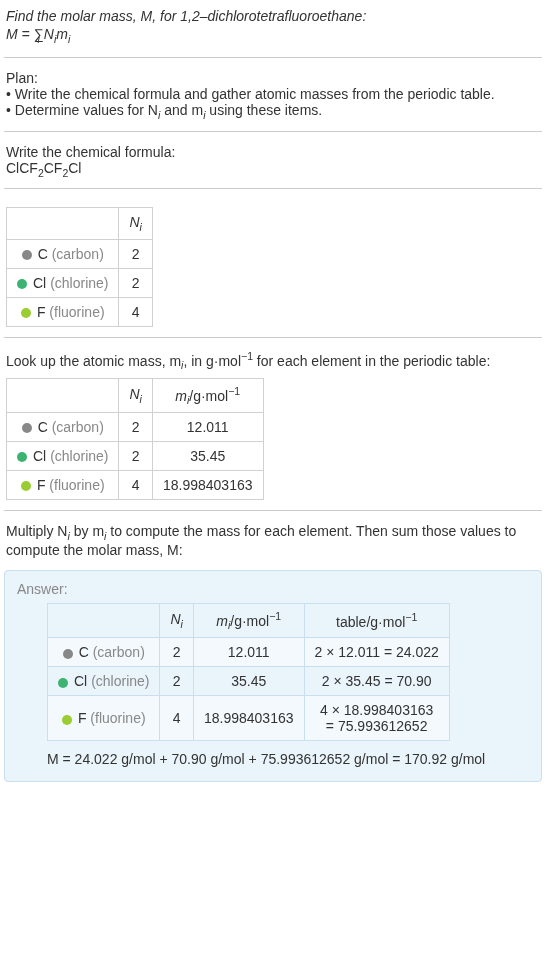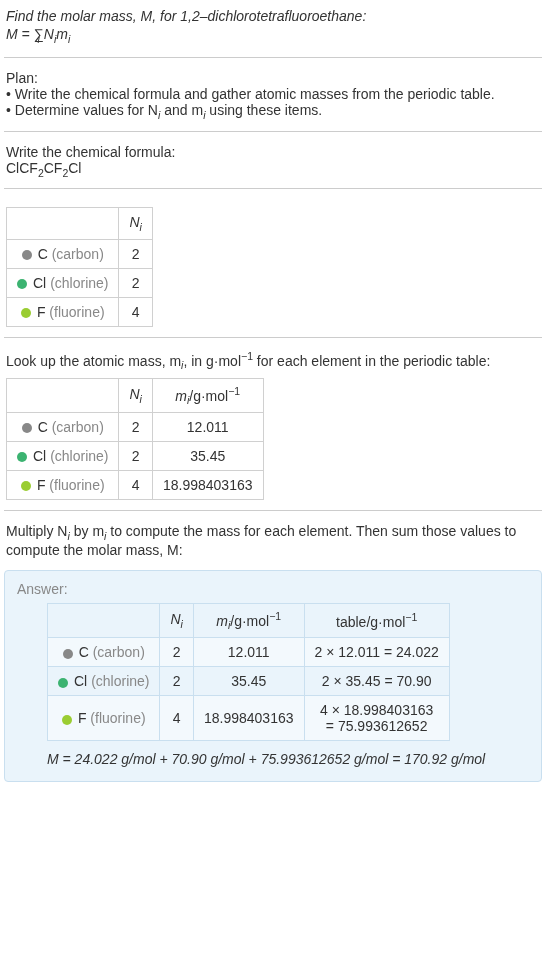--- a/index.html
+++ b/index.html
@@ -60,21 +60,20 @@
   }
   .answer-box table.data td, .answer-box table.data th {
     border: 1px solid #c9dfef;
     background: #f3f9fd;
   }
   .answer-box table.data tr:nth-child(odd) td,
   .answer-box table.data tr:nth-child(odd) th { background: #eaf4fb; }
   .answer-box table.data th { background: #eaf4fb; }
   .answer-eq {
     margin: 10px 0 0 12px;
-    font-style: italic;
   }
 </style>
 </head>
 <body>
 
 <div class="section">
   <div><span class="italic">Find the molar mass, M, for 1,2–dichlorotetrafluoroethane:</span></div>
   <div class="formula-line">
     <span class="italic">M = </span><span>∑</span><span class="sub italic" style="margin-left:-6px">i</span><span class="italic"> N</span><span class="sub italic">i</span><span class="italic">m</span><span class="sub italic">i</span>
   </div>

